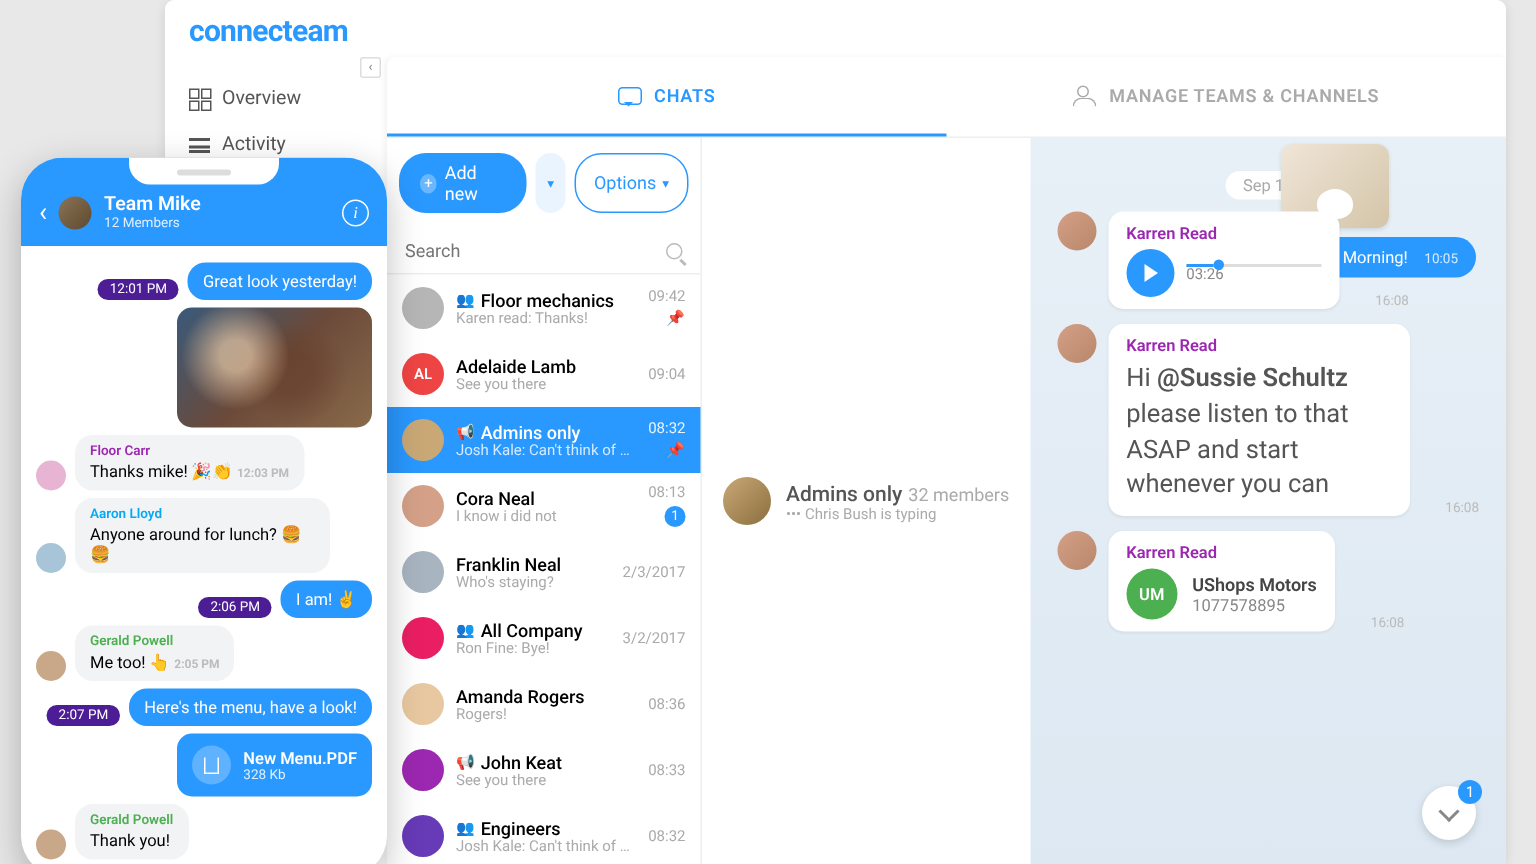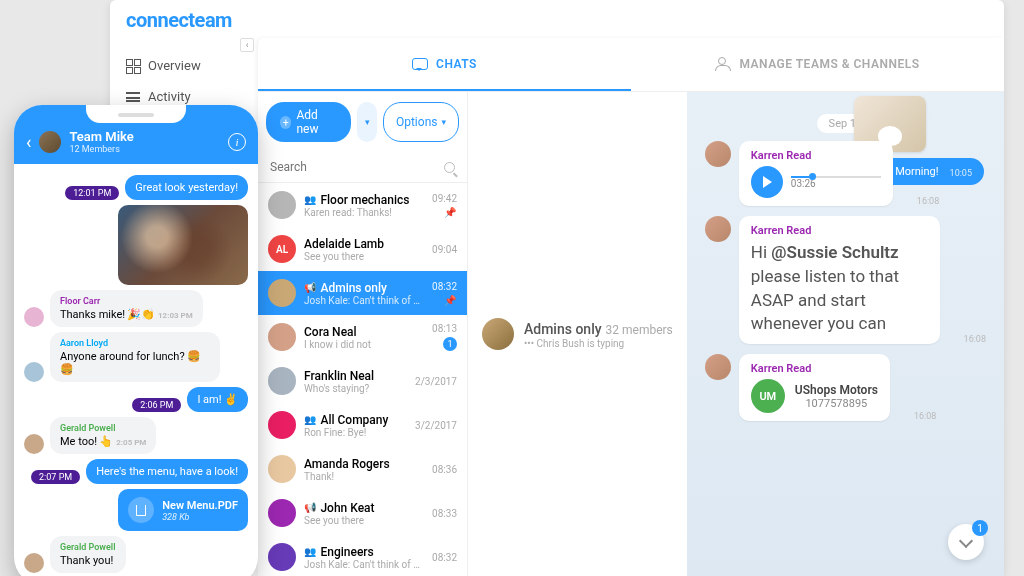--- a/index.html
+++ b/index.html
@@ -75,21 +75,21 @@
 .msg-row-wrap { display: flex; align-items: flex-end; gap: 18px; }
 
 .audio-player { display: flex; align-items: center; gap: 8px; }
 .play-btn { width: 32px; height: 32px; border-radius: 50%; background: #2998ff; display: flex; align-items: center; justify-content: center; }
 .play-btn::after { content:''; width:0; height:0; border-left:9px solid #fff; border-top:6px solid transparent; border-bottom:6px solid transparent; margin-left:2px; }
 .audio-track { width: 90px; height: 2px; background: #ddd; position: relative; }
 .audio-track::before { content:''; position:absolute; left:0; top:0; width:20%; height:100%; background:#2998ff; }
 .audio-track::after { content:''; position:absolute; left:20%; top:-3px; width:7px; height:7px; border-radius:50%; background:#2998ff; }
 .audio-dur { font-size: 10px; color: #888; }
 
-.contact-card { display: flex; align-items: center; gap: 10px; text-align: center; }
+.contact-card { display: flex; align-items: center; gap: 10px; }
 .contact-avatar { width: 34px; height: 34px; border-radius: 50%; background: #4caf50; color:#fff; display:flex; align-items:center; justify-content:center; font-size:11px; font-weight:600; }
 .contact-name { font-size: 12px; font-weight: 600; color:#444; }
 .contact-phone { font-size: 11px; color:#888; }
 
 .received-img { position: absolute; top: 4px; right: 20px; }
 .img-thumb { width: 72px; height: 56px; border-radius: 8px; background: linear-gradient(135deg,#f0e6d8,#d4c5a8); margin-bottom: 6px; box-shadow: 0 1px 3px rgba(0,0,0,0.1); position:relative; overflow:hidden; }
 .img-thumb::after { content:''; position:absolute; bottom:6px; left:50%; transform:translateX(-50%); width:24px; height:20px; background:#fff; border-radius:50% 50% 45% 45%; }
 .blue-bubble { background: #2998ff; color: #fff; border-radius: 14px; padding: 7px 12px; font-size: 11px; display: inline-flex; align-items: center; gap: 5px; }
 .blue-bubble .msg-time { color: rgba(255,255,255,0.8); }
 
@@ -116,21 +116,21 @@
 .m-bubble.blue { background: #2998ff; color: #fff; }
 .m-sender { font-size: 9px; font-weight: 600; margin-bottom: 2px; }
 .m-time { font-size: 8px; color: #bbb; font-weight: bold; }
 .m-img { width: 130px; height: 80px; border-radius: 10px; background: linear-gradient(135deg,#3a5a7a 0%,#6b4a3a 50%,#8a6a4a 100%); position:relative; overflow:hidden; }
 .m-img::after { content:''; position:absolute; inset:0; background: radial-gradient(circle at 30% 40%, rgba(255,220,180,0.6) 10%, transparent 35%), radial-gradient(circle at 60% 55%, rgba(100,60,40,0.5) 15%, transparent 40%); }
 .m-timestamp-badge { background:#4c1d95; color:#fff; border-radius:10px; padding:2px 8px; font-size:9px; }
 .m-file { background:#2998ff; color:#fff; border-radius:10px; padding:8px 10px; display:flex; align-items:center; gap:8px; max-width: 170px;}
 .m-file-icon { width:26px; height:26px; border-radius:50%; background:rgba(255,255,255,0.25); display:flex; align-items:center; justify-content:center; }
 .m-file-icon::after { content:''; width:8px; height:10px; border:1.5px solid #fff; border-top:none; position:relative; }
 .m-file-name { font-size:11px; font-weight:600; }
-.m-file-size { font-size:9px; opacity:0.85;font-style:italic; }
+.m-file-size { font-size:9px; opacity:0.85; }
 .mention { font-weight: 600; }
 </style>
 </head>
 <body>
 
 <div class="desktop-app">
   <div class="logo">connecteam</div>
   <div class="side-nav">
     <div class="side-nav-item">
         <span class="icon-grid"></span>
@@ -250,21 +250,21 @@
               <div class="ci-meta">
                 <div class="ci-time">3/2/2017</div>
               </div>
             </div>
             <div class="chat-item">
               <div class="ci-avatar" style="background: rgb(232, 200, 160);"></div>
               <div class="ci-body">
                 <div class="ci-name">
                   <span>Amanda Rogers</span>
                 </div>
-                <div class="ci-preview">Thank!</div>
+                <div class="ci-preview">Rogers!</div>
               </div>
               <div class="ci-meta">
                 <div class="ci-time">08:36</div>
               </div>
             </div>
             <div class="chat-item">
               <div class="ci-avatar" style="background: rgb(156, 39, 176);"></div>
               <div class="ci-body">
                 <div class="ci-name">
                   <span class="horn-icon">📢</span>

